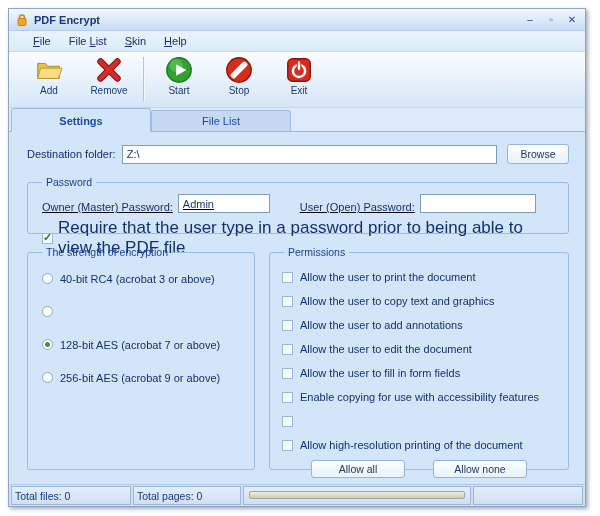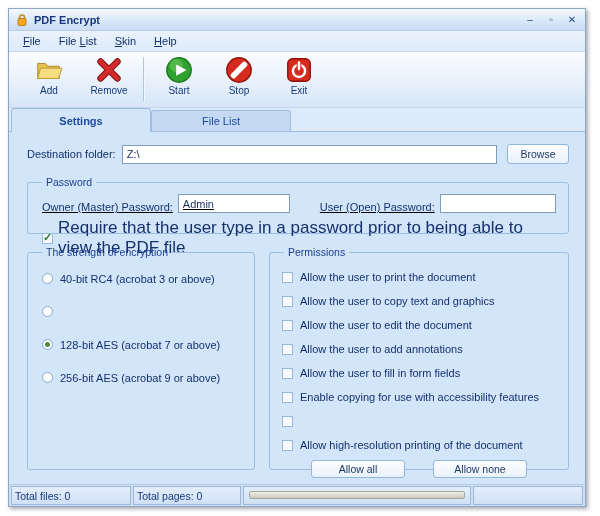--- a/index.html
+++ b/index.html
@@ -26,21 +26,21 @@
   .win-controls { display: flex; gap: 7px; align-items: center; }
   .winbtn {
     font-size: 10px; line-height: 12px; color: #2a4a80; cursor: default;
     width: 14px; text-align: center;
   }
 
   
   .menubar {
     height: 21px; flex: 0 0 21px;
     background: linear-gradient(#eaf2fc, #dcebfa);
-    display: flex; align-items: center; padding-left: 6px; gap: 2px;
+    display: flex; align-items: center; padding-left: 16px; gap: 2px;
     border-bottom: 1px solid #c3d7ee;
   }
   .menu-item { font-size: 11px; color: #16316b; padding: 2px 8px; }
   .menu-item .accel { text-decoration: underline; }
 
   
   .toolbar {
     height: 56px; flex: 0 0 56px;
     background: linear-gradient(#fbfdff, #d6e6f8);
     display: flex; align-items: flex-start; padding: 3px 0 0 10px;
@@ -91,21 +91,21 @@
 
   fieldset {
     border: 1px solid #9cbce0; border-radius: 3px;
     padding: 0 8px;
   }
   legend { font-size: 10.5px; color: #1c3f94; padding: 0 4px; margin-left: 6px; }
 
   .password-group { margin-top: 10px; height: 58px; }
   .pw-row { display: flex; align-items: flex-end; margin: 6px 0 0 6px; text-decoration: underline; }
   .pw-row label { font-size: 11px; color: #14316e; margin-right: 5px; white-space: nowrap; }
-  .pw-owner-input { width: 112px; }
+  .pw-owner-input { width: 92px; }
   .pw-user-label { margin-left: 30px; }
   .pw-user-input { width: 116px; }
   .require-row { display: flex; align-items: center; margin: 5px 0 0 6px; gap: 5px; }
   .require-row .cb-label { font-size: 17px; color: #14316e; }
 
   .columns { display: flex; gap: 14px; margin-top: 12px; height: 224px; }
   .strength-group { width: 228px; flex: 0 0 228px; }
   .perm-group { flex: 1; }
 
   .radio-row { display: flex; align-items: center; gap: 7px; margin: 0 0 0 6px; height: 33px; }
@@ -288,25 +288,25 @@
           <div class="perm-row">
             <span class="check"></span>
             <span class="perm-label">Allow the user to print the document</span>
           </div>
           <div class="perm-row">
             <span class="check"></span>
             <span class="perm-label">Allow the user to copy text and graphics</span>
           </div>
           <div class="perm-row">
             <span class="check"></span>
+            <span class="perm-label">Allow the user to add annotations</span>
+          </div>
+          <div class="perm-row">
+            <span class="check"></span>
             <span class="perm-label">Allow the user to edit the document</span>
-          </div>
-          <div class="perm-row">
-            <span class="check"></span>
-            <span class="perm-label">Allow the user to add annotations</span>
           </div>
           <div class="perm-row">
             <span class="check"></span>
             <span class="perm-label">Allow the user to fill in form fields</span>
           </div>
           <div class="perm-row">
             <span class="check"></span>
             <span class="perm-label">Enable copying for use with accessibility features</span>
           </div>
           <div class="perm-row">

